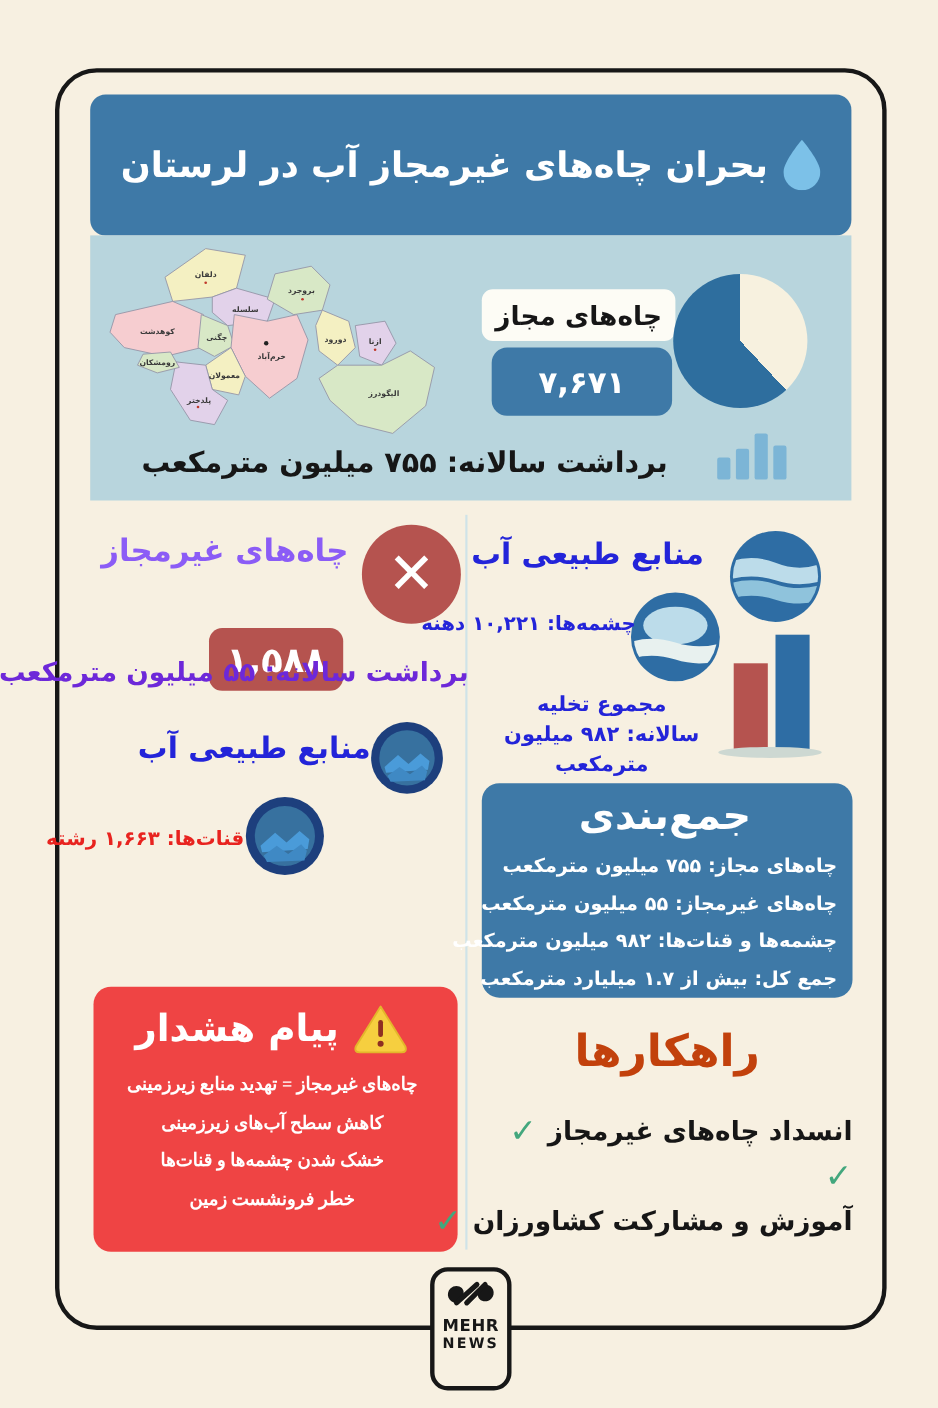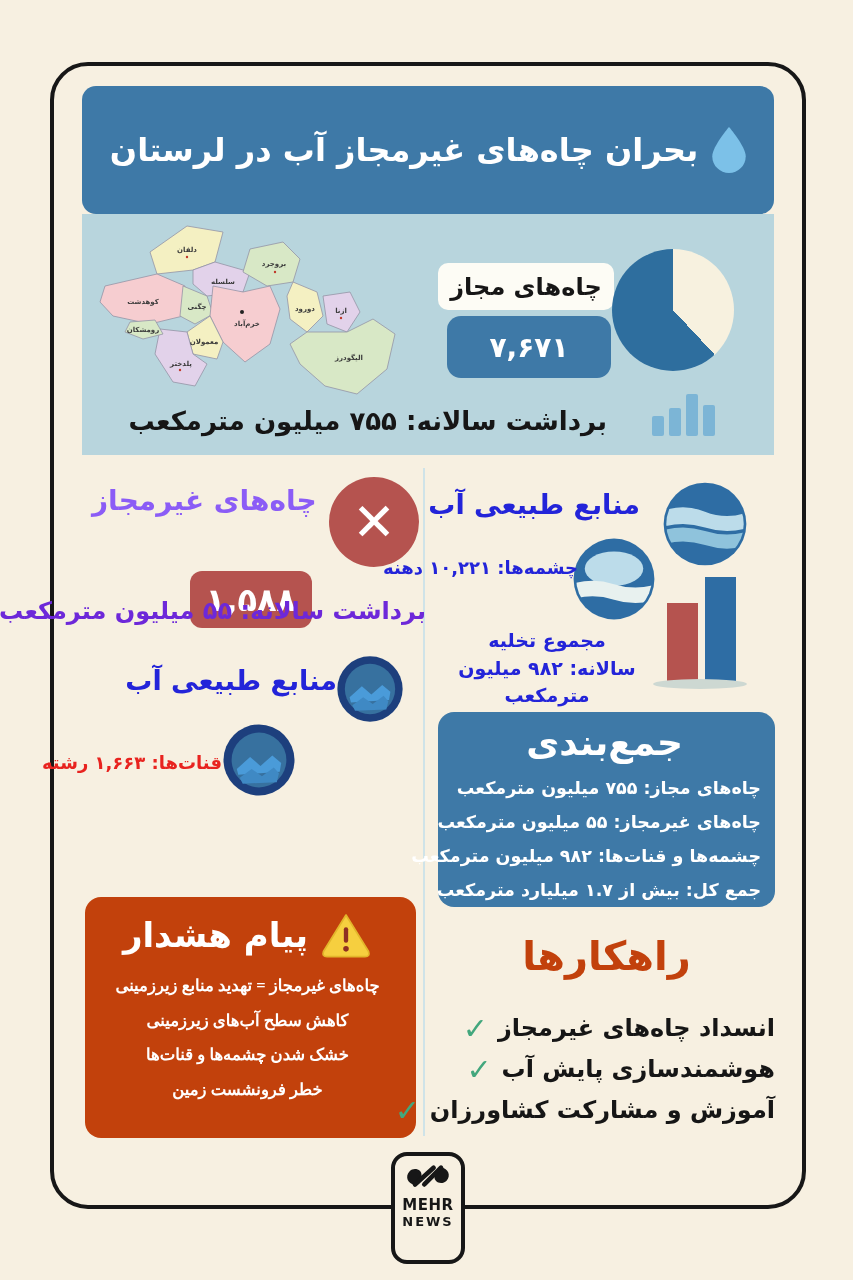--- a/index.html
+++ b/index.html
@@ -93,21 +93,21 @@
   }
   
   .summary-box{
     left:438px;top:712px;width:337px;height:195px;background:#3e79a7;border-radius:16px;
     box-sizing:border-box;padding:10px 14px 0 10px;direction:rtl;
   }
   .summary-title{color:#fff;font-weight:bold;font-size:36px;text-align:center;margin-bottom:8px;}
   .summary-line{color:#fff;font-weight:bold;font-size:17.5px;line-height:1.95;text-align:right;white-space:nowrap;}
   
   .warning-box{
-    left:85px;top:897px;width:331px;height:241px;background:#c2410c;border-radius:16px;
+    left:85px;top:897px;width:331px;height:241px;background:#ef4444;border-radius:16px;
     box-sizing:border-box;padding:14px 16px 0 10px;direction:rtl;
   }
   .warning-head{display:flex;align-items:center;justify-content:center;gap:12px;margin-bottom:10px;}
   .warning-title{color:#fff;font-weight:bold;font-size:34px;white-space:nowrap;}
   .warning-line{color:#fff;font-weight:bold;font-size:16.5px;line-height:2.1;text-align:center;white-space:nowrap;font-family:Liberation Serif, serif;}
   
   .solutions-title{
     left:438px;top:933px;width:337px;text-align:center;
     color:#c2410c;font-weight:bold;font-size:40px;direction:rtl;
   }
@@ -267,21 +267,20 @@
   <div class="warning-line">خشک شدن چشمه‌ها و قنات‌ها</div>
   <div class="warning-line">خطر فرونشست زمین</div>
 </div>
 
 <div class="abs solutions-title">راهکارها</div>
 <div class="abs solution-row" style="top:1008px">
   <span>انسداد چاه‌های غیرمجاز</span>
   <span class="check">✓</span>
 </div>
 <div class="abs solution-row" style="top:1049px">
-  <span>هوشمندسازی پایش آب</span>
   <span class="check">✓</span>
 </div>
 <div class="abs solution-row" style="top:1090px">
   <span>آموزش و مشارکت کشاورزان</span>
   <span class="check">✓</span>
 </div>
 
 <div class="abs mehr-logo">
   <svg width="52" height="42" viewBox="0 0 56 44">
     <path d="M14 30 C6 30 3 21 8 16 C13 11 22 14 21 21 C20 27 15 30 14 30 Z" fill="#171717"></path>

